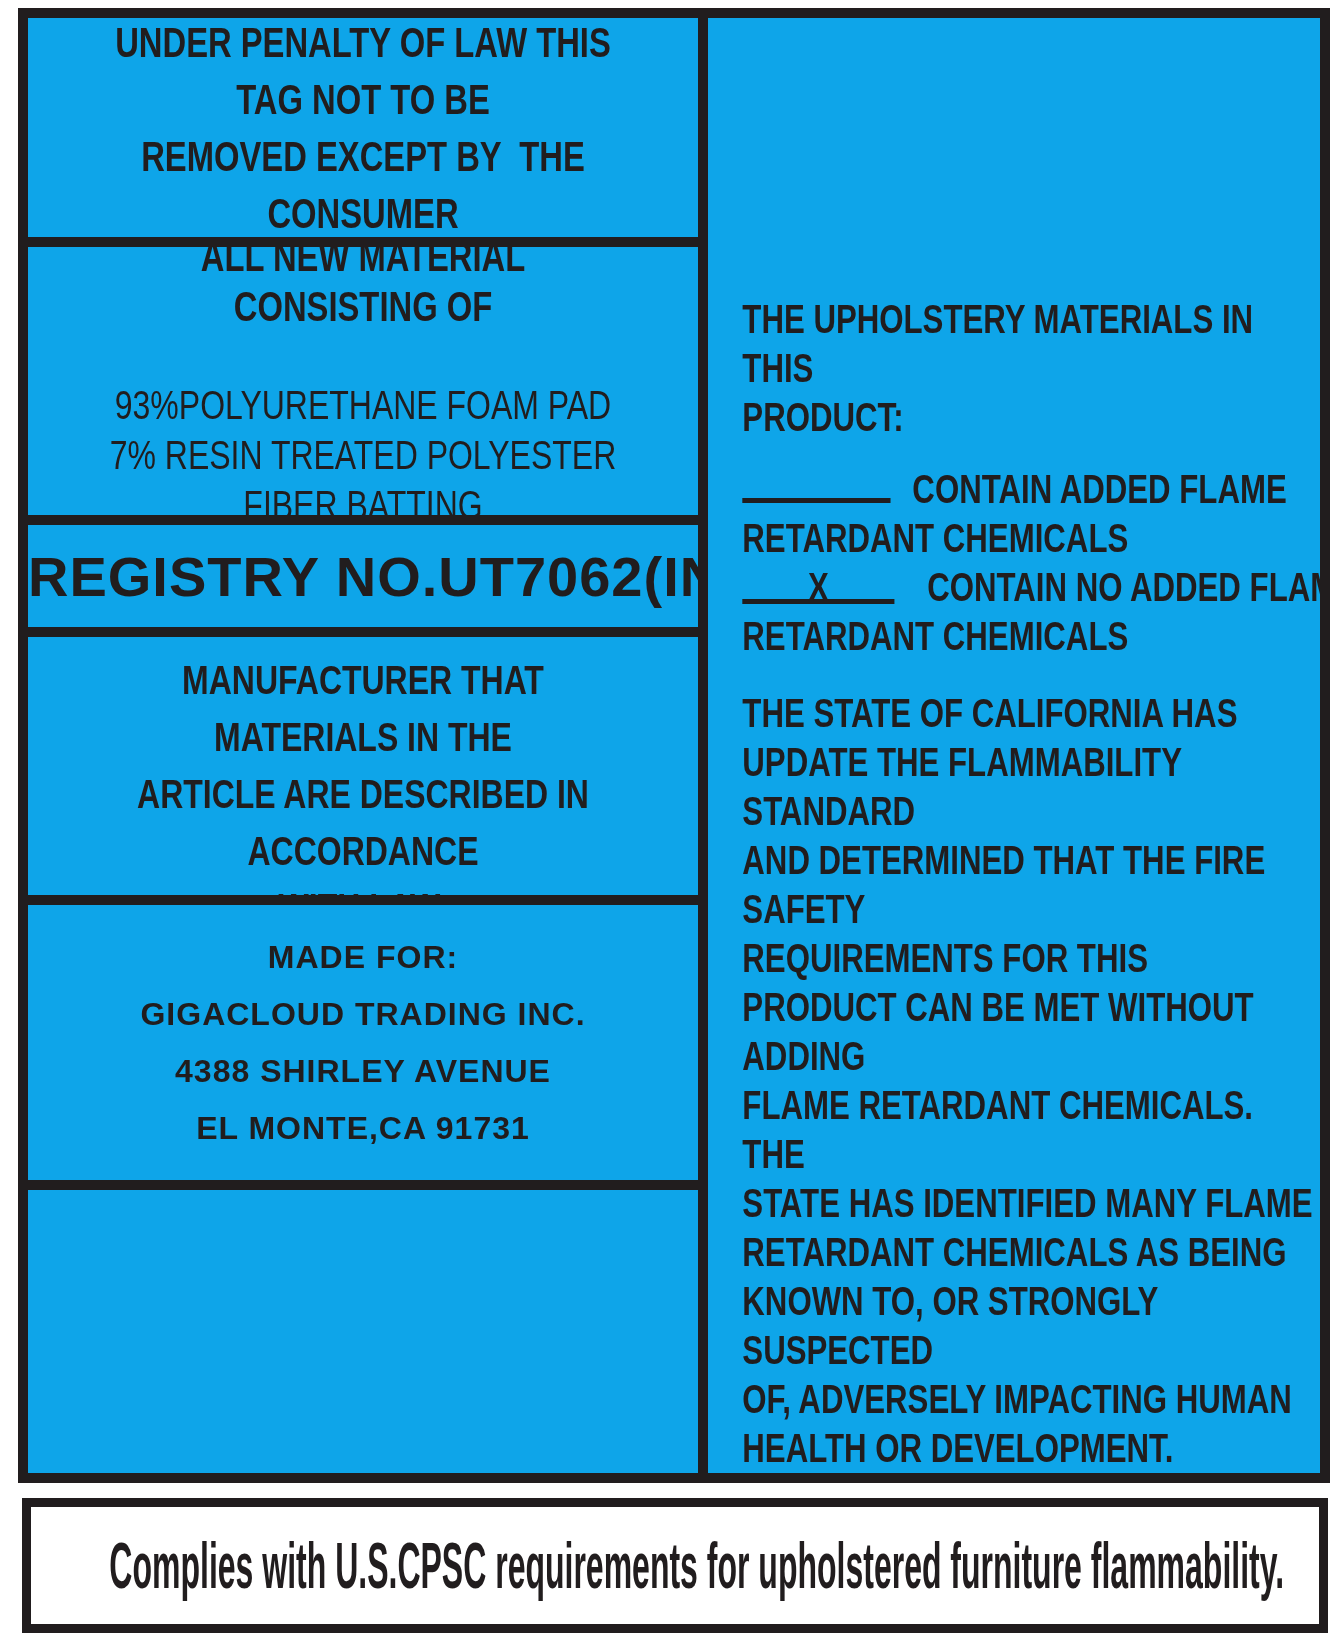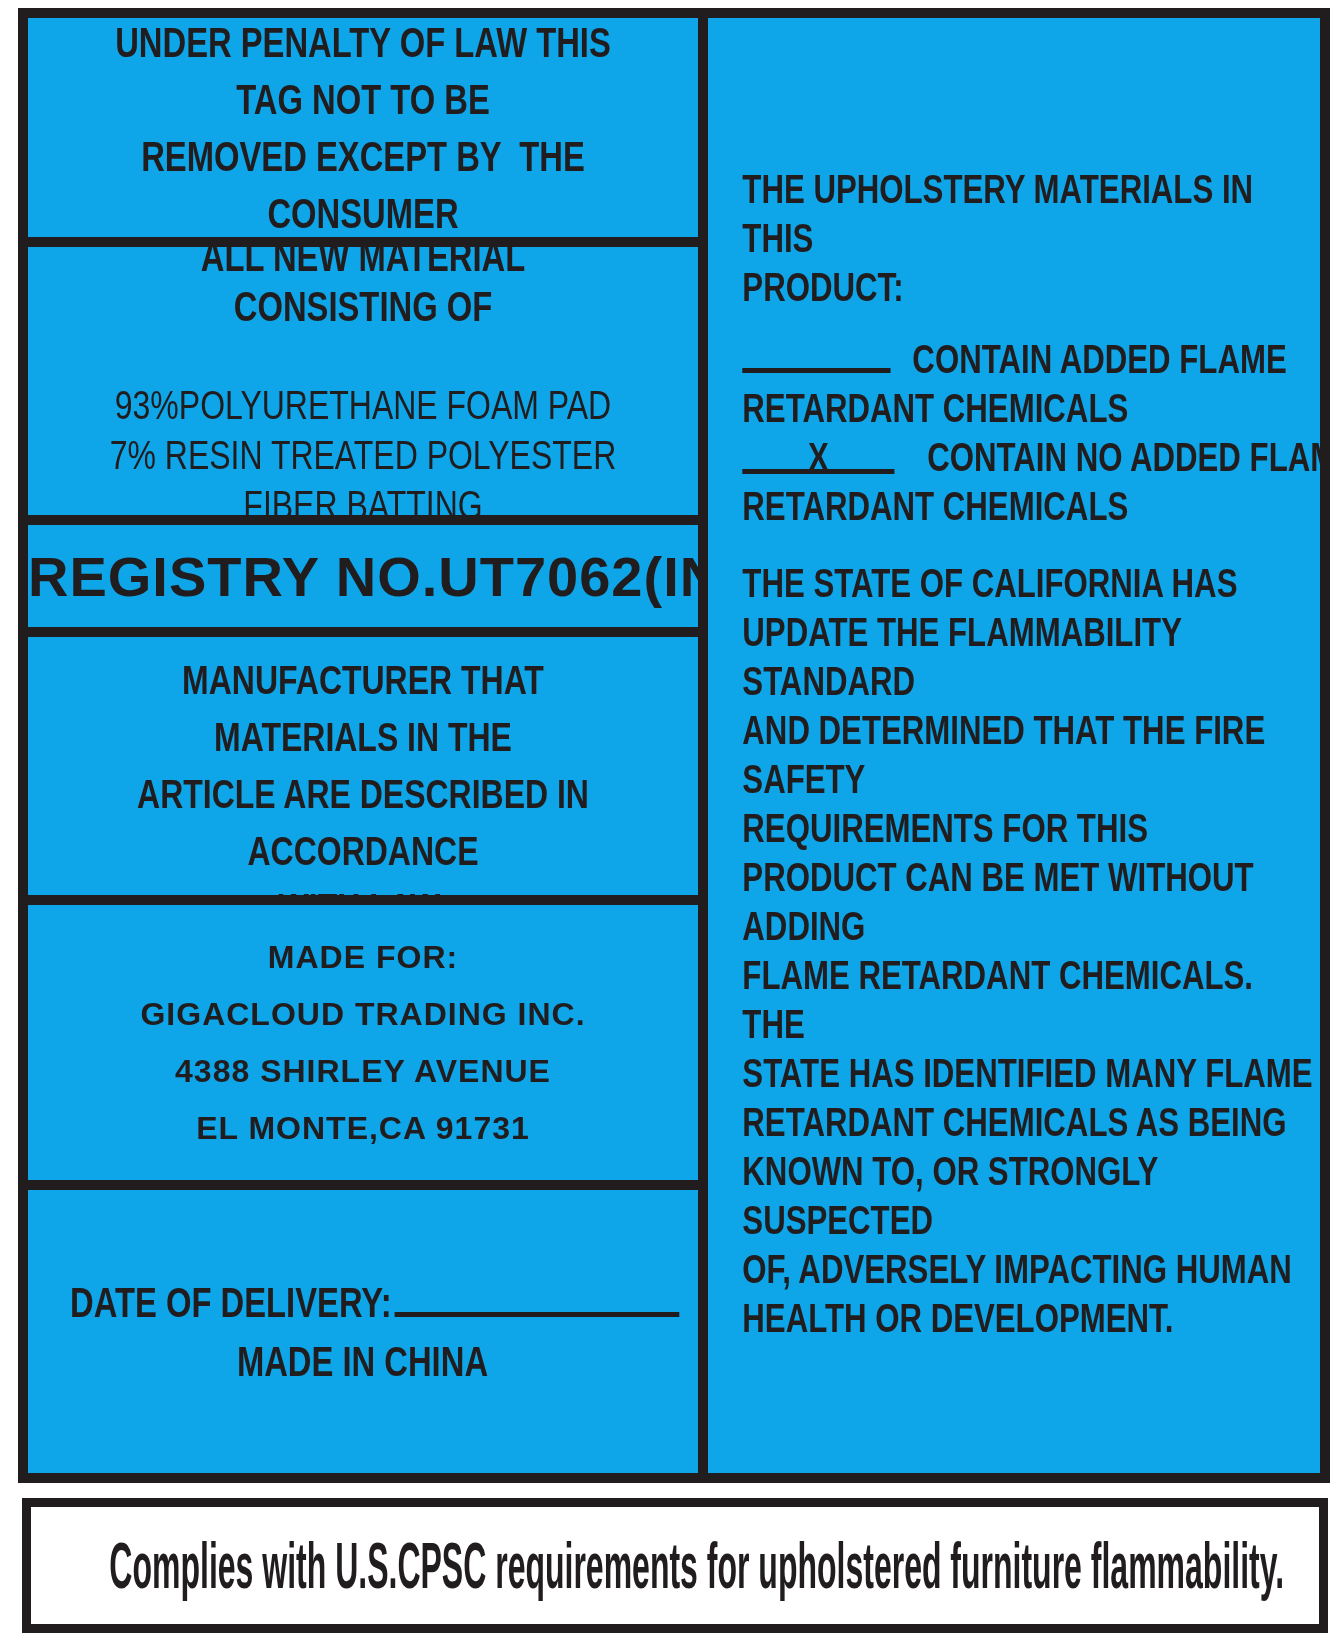--- a/index.html
+++ b/index.html
@@ -14,21 +14,21 @@
   .colR{flex:1;display:flex;flex-direction:column;min-width:0;}
   .cell{box-sizing:border-box;overflow:hidden;display:flex;flex-direction:column;justify-content:center;}
   .colL .cell{border-bottom:10px solid #211d1e;}
   .r1{height:229px;}
   .r2{height:278px;gap:48px;}
   .r3{height:112px;}
   .r4{height:268px;}
   .r5{height:285px;}
   .r6{flex:1;border-bottom:none !important;}
   .rr1{height:507px;border-bottom:10px solid #211d1e;justify-content:flex-start;}
-  .rr2{flex:1;justify-content:center;}
+  .rr2{flex:1;justify-content:flex-end;}
 
   .t{white-space:pre-line;}
   .bold{font-weight:700;}
   .cond-c{transform:scaleX(0.78);transform-origin:50% 50%;}
   .cond-l{transform:scaleX(0.78);transform-origin:0 0;width:128%;box-sizing:border-box;}
 
   .penalty{font-size:42px;line-height:57px;text-align:center;white-space:pre-wrap;}
   .mat-head{font-size:42px;line-height:50px;text-align:center;}
   .mat-body{font-size:41px;line-height:50px;text-align:center;font-weight:400;}
   .registry{font-size:56px;font-weight:700;text-align:center;letter-spacing:1px;white-space:nowrap;}
@@ -92,28 +92,20 @@
 WITH LAW.</div>
       </div>
 
       <div class="cell r5">
         <div class="t madefor">MADE FOR:
 GIGACLOUD TRADING INC.
 4388 SHIRLEY AVENUE
 EL MONTE,CA 91731</div>
       </div>
 
-      <div class="cell r6">
-        <div class="cond-l delivery-wrap">
-          <div class="delivery-line">
-            <span class="t bold">DATE OF DELIVERY:</span><span class="date-blank"></span>
-          </div>
-          <div class="t bold made-in">MADE IN CHINA</div>
-        </div>
-      </div>
 
     </div>
 
     <div class="colR">
 
 
       <div class="cell rr2">
         <div class="cond-l">
           <div class="t bold body">THE UPHOLSTERY MATERIALS IN THIS
 PRODUCT:</div>

